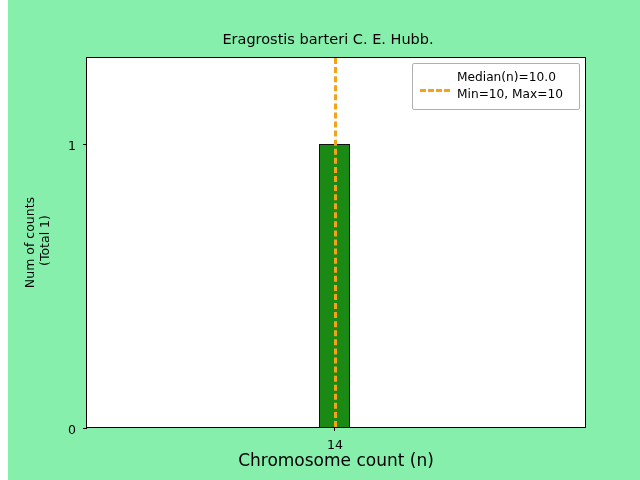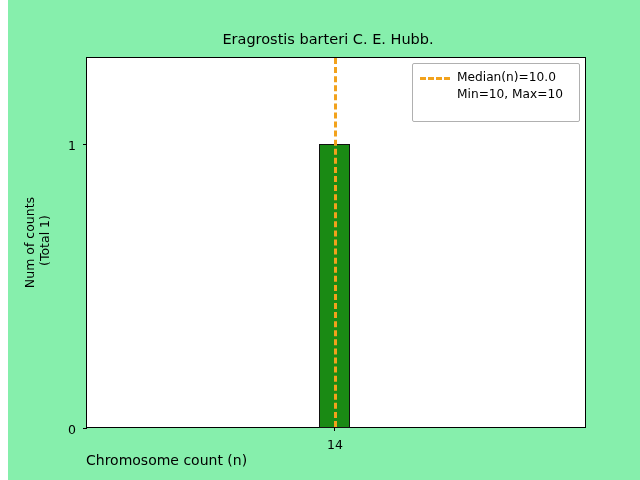--- a/index.html
+++ b/index.html
@@ -106,22 +106,22 @@
     white-space: pre;
     text-align: center;
   }
 
   
   #xlabel {
     position: absolute;
     left: 78px;
     top: 453px;
     width: 500px;
-    text-align: left;
-    font-size: 14px;
+    text-align: center;
+    font-size: 17px;
     line-height: 14px;
     white-space: pre;
   }
   #ylabel {
     position: absolute;
     left: 0px;
     top: 57px;
     width: 371px;
     height: 26px;
     transform-origin: 0 0;
@@ -135,23 +135,23 @@
   
   #legend {
     position: absolute;
     left: 404px;
     top: 63px;
     width: 168px;
     box-sizing: border-box;
     background: #ffffff;
     border: 1px solid #b0b0b0;
     border-radius: 2px;
-    padding: 5px 7px 18px 7px;
+    padding: 5px 7px 6px 7px;
     display: flex;
-    align-items: flex-start;
+    align-items: center;
     gap: 7px;
   }
   #legend-swatch {
     flex: 0 0 auto;
     width: 30px;
     height: 0;
     margin-top: 8px;
     border-top: 3.2px dashed #f2a21c;
   }
   #legend-text {

